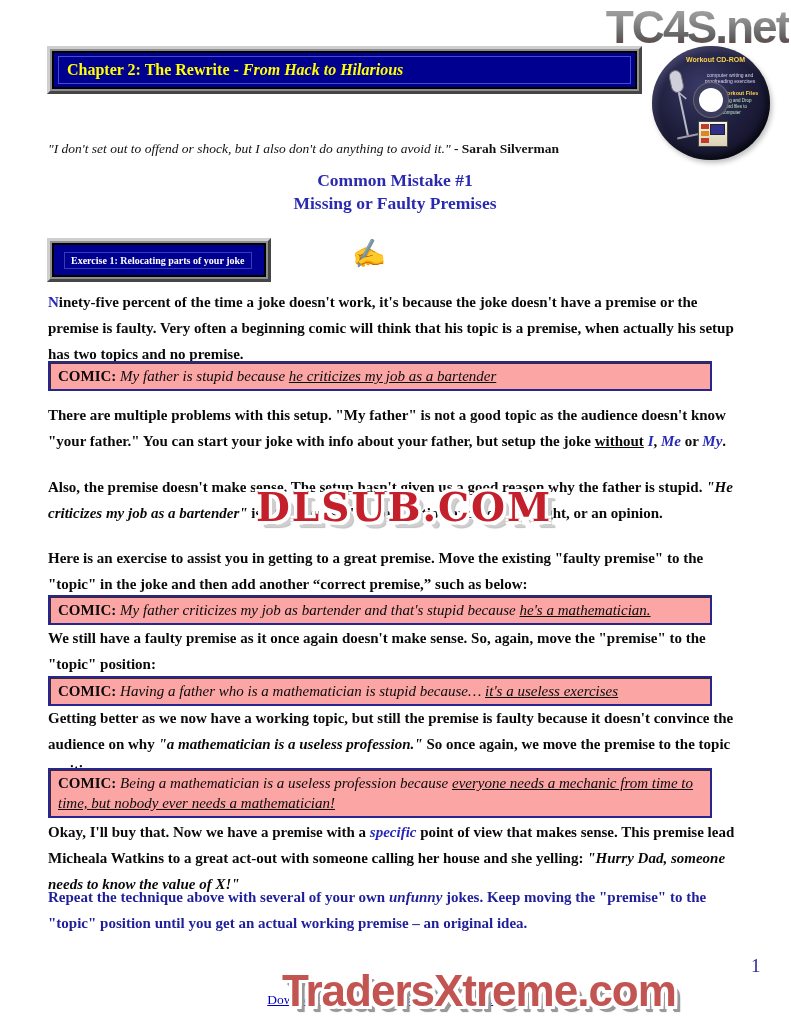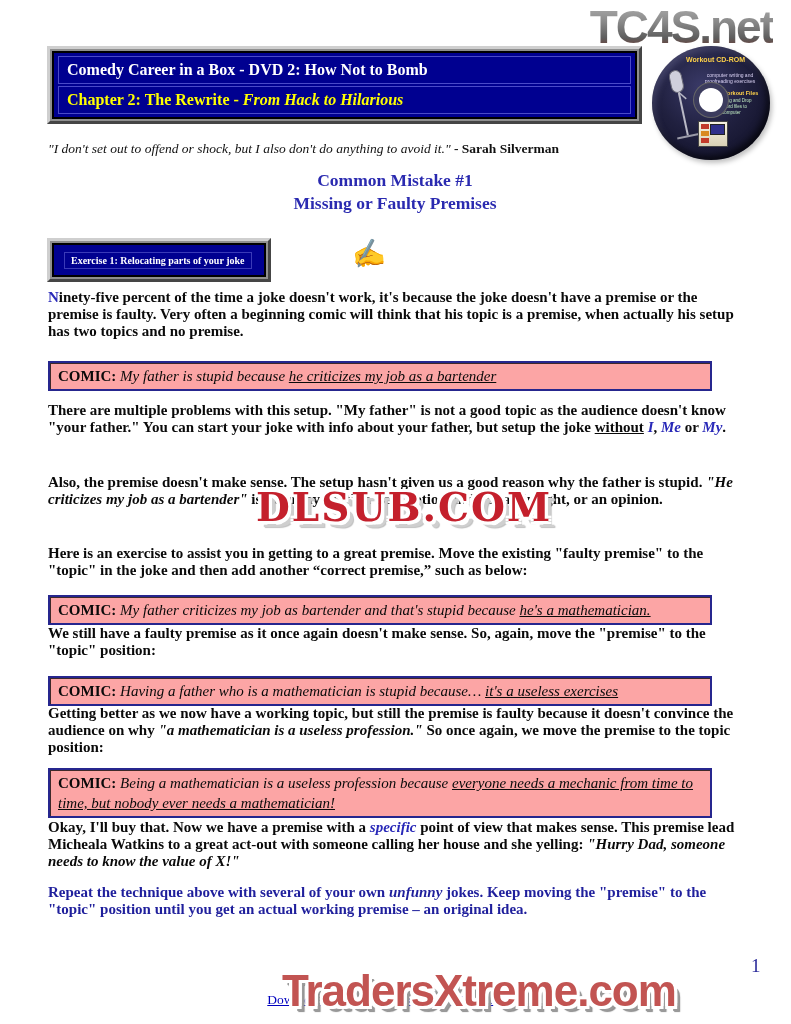--- a/index.html
+++ b/index.html
@@ -6,21 +6,21 @@
   body{width:791px;height:1024px;background:#ffffff;font-family:"Liberation Serif",serif;overflow:hidden;}
   .page{position:relative;width:791px;height:1024px;background:#fff;}
 
   
   .i{font-style:italic}
   .u{text-decoration:underline}
   .bl{color:#2929b8}
   .lbl{font-weight:bold;font-style:normal}
 
   
-  .tc4s{position:absolute;top:0px;right:18px;font-family:"Liberation Sans",sans-serif;
+  .tc4s{position:absolute;top:0px;right:2px;font-family:"Liberation Sans",sans-serif;
     font-weight:bold;font-size:46px;letter-spacing:-2px;
     background:linear-gradient(180deg,#b5b5b5 0%,#8a8a8a 40%,#5e5e5e 70%,#6e3228 95%);
     -webkit-background-clip:text;background-clip:text;color:transparent;}
 
   
   .bevel{background:#8f8f8f;border-top:3px solid #cfcfcf;border-left:3px solid #cfcfcf;
     border-bottom:3px solid #454545;border-right:3px solid #454545;padding:2px;}
   .header-box{position:absolute;left:47px;top:46px;width:585px;}
   .header-inner{border:2px solid #000;background:#000090;padding:1px 2px;}
   .hrow{border:1px solid #4a4ac8;margin:2px;padding:3px 8px;font-size:16px;font-weight:bold;line-height:20px;}
@@ -54,21 +54,21 @@
   .mistake-heading{position:absolute;left:48px;top:169px;width:694px;text-align:center;
     color:#2a2ab0;font-weight:bold;font-size:17.5px;line-height:23px;}
 
   
   .exercise-box{position:absolute;left:47px;top:238px;}
   .exercise-inner{border:2px solid #000;background:#000090;padding:5px 12px 6px 10px;}
   .exercise-inner .txt{border:1px solid #3a3ab8;padding:2px 6px;color:#fff;font-weight:bold;font-size:10px;display:inline-block;}
   .write-icon{position:absolute;left:352px;top:238px;font-size:27px;color:#111;transform:rotate(-8deg);}
 
   
-  .par{position:absolute;left:48px;width:695px;font-size:15px;line-height:17px;font-weight:bold;color:#0a0a0a;}
+  .par{position:absolute;left:48px;width:695px;font-size:15px;line-height:26px;font-weight:bold;color:#0a0a0a;}
   .p1{top:289px;} .p2{top:402px;} .p3{top:474px;} .p4{top:545px;}
   .p5{top:625px;} .p6{top:705px;} .p7{top:819px;}
   .p8{top:884px;color:#1f1f9c;}
 
   
   .comic{position:absolute;left:48px;width:644px;background:#fca5a5;
     border:2px solid #26268e;box-shadow:inset 1px 1px 0 rgba(0,0,0,.75);
     padding:3px 8px;font-size:15px;line-height:20px;color:#0a0a0a;}
   .c1{top:361px;} .c2{top:595px;} .c3{top:676px;} .c4{top:768px;}
 
@@ -89,21 +89,20 @@
 </style>
 </head>
 <body>
 
 <div class="page">
 
   <div class="tc4s">TC4S.net</div>
 
   <div class="header-box bevel">
     <div class="header-inner">
-      <div class="hrow hrow1">Comedy Career in a Box - DVD 2: How Not to Bomb</div>
       <div class="hrow hrow2"><span>Chapter 2: The Rewrite -  </span><span class="i">From Hack to Hilarious</span></div>
     </div>
   </div>
 
   <div class="disc">
     <div class="disc-mic">
       <svg width="34" height="78" viewBox="0 0 34 78">
         <line x1="17" y1="74" x2="17" y2="28" stroke="#b9b9c6" stroke-width="2"></line>
         <line x1="6" y1="75" x2="28" y2="75" stroke="#9a9aa8" stroke-width="2"></line>
         <rect x="11" y="8" width="12" height="22" rx="6" fill="#cfcfdc" stroke="#6a6a78"></rect>

